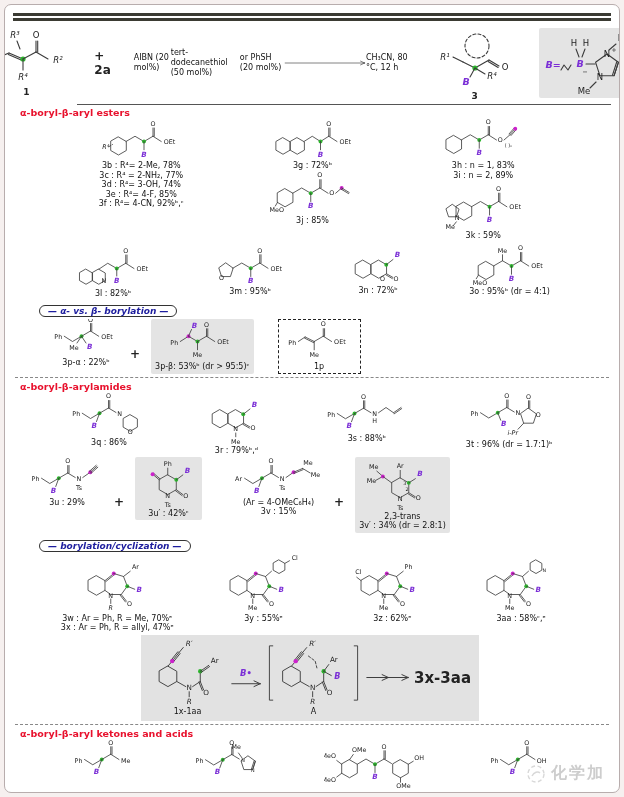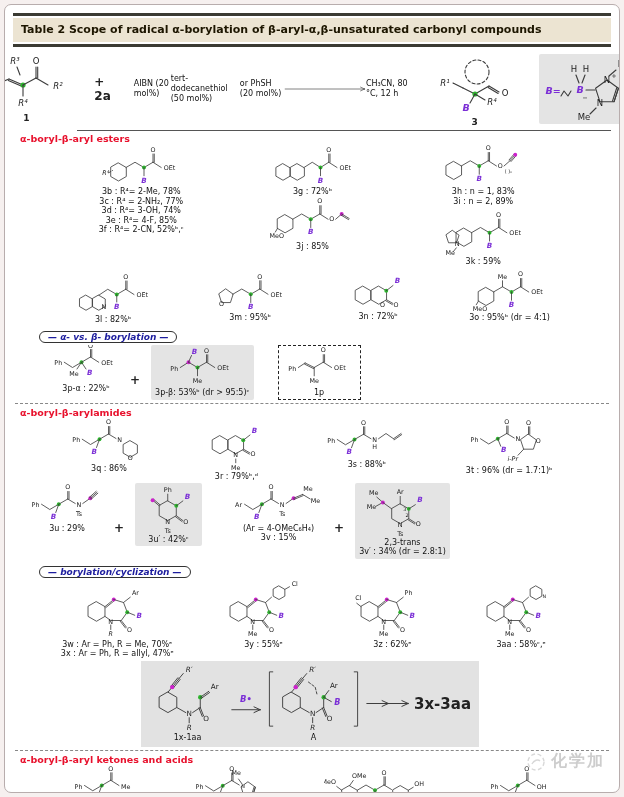--- a/index.html
+++ b/index.html
@@ -22,41 +22,38 @@
   .graybg{background:#e4e4e4;border-radius:2px;padding:2px 4px;}
   .dashedbox{border:1.6px dashed #222;padding:1px 8px;}
   .plus{font-size:12px;font-weight:bold;color:#222;align-self:center;margin:0 1px;padding-top:14px;}
   .scheme{display:flex;align-items:center;justify-content:center;gap:22px;margin:3px 0 0;}
   .blbl{font-size:9px;font-weight:bold;text-align:center;}
   .arrowblk{display:flex;align-items:center;gap:0;}
   .cond{font-size:8px;line-height:1.25;color:#111;}
   .mechwrap{display:flex;justify-content:flex-start;margin:2px 0 2px 128px;}
   .mechbox{background:#e2e2e2;display:flex;align-items:center;gap:4px;padding:4px 8px;}
   .mech-target{font-size:15px;font-weight:bold;}
-  .wm{position:absolute;right:14px;bottom:20px;display:flex;align-items:center;gap:5px;
+  .wm{position:absolute;right:14px;bottom:8px;display:flex;align-items:center;gap:5px;
       color:#cdcdcd;font-weight:bold;font-size:16px;letter-spacing:2px;}
   svg.chem{display:block;}
   .bd{fill:none;stroke:#3c3c3c;stroke-width:1.1;stroke-linejoin:round;stroke-linecap:round;}
   .dsh{stroke-dasharray:3 2.2;}
   .dot-g{fill:#2db52d;stroke:none;}
   .dot-m{fill:#cc22cc;stroke:none;}
   text.at{font-size:8.5px;fill:#222;text-anchor:middle;font-family:"DejaVu Sans",sans-serif;}
   text.at.b{fill:#7b2fd6;font-style:italic;font-weight:bold;font-size:9.5px;}
   text.at.r{font-style:italic;}
   text.at.sm{font-size:6.5px;}
   text.at.e{text-anchor:end;}
 </style>
 </head>
 <body>
 
 <div class="page">
   <div class="rule"></div>
-  <div class="titlebar">
-    <span>Table 2 Scope of radical α-borylation of β-aryl-α,β-unsaturated carbonyl compounds</span>
-  </div>
   <div class="rule"></div>
 
   
   <div class="scheme">
     <div class="col">
       <svg class="chem" viewBox="0 0 90 58" width="90" height="58">
           <text x="34" y="10" class="at r">R³</text>
           <polyline points="36,13 39,21" class="bd"></polyline>
           <text x="13" y="31" class="at r">R¹</text>
           <polyline points="21,28 28,25" class="bd"></polyline>
@@ -141,21 +138,21 @@
           <path d="M68 23L68 12M69.7 23L69.7 12" class="bd"></path>
           <text x="68" y="9" class="at">O</text>
           <polyline points="68,23 79,30" class="bd"></polyline>
           <text x="90" y="33" class="at">OEt</text>
         </svg>
       <figcaption>
           <div class="cap">3b : R⁴= 2-Me, 78%</div>
           <div class="cap">3c : R⁴ = 2-NH₂, 77%</div>
           <div class="cap">3d : R⁴= 3-OH, 74%</div>
           <div class="cap">3e : R⁴= 4-F, 85%</div>
-          <div class="cap">3f : R⁴= 2-CN, 52%ᵇ,ᶜ</div>
+          <div class="cap">3f : R⁴= 4-CN, 92%ᵇ,ᶜ</div>
         </figcaption>
     </figure>
     <div class="col">
       <figure class="tile">
         <svg class="chem" viewBox="0 0 112 56" width="84" height="42">
             <polygon points="16.0,25.0 25.5,30.5 25.5,41.5 16.0,47.0 6.5,41.5 6.5,30.5" class="bd"></polygon>
             <polygon points="35.0,25.0 44.5,30.5 44.5,41.5 35.0,47.0 25.5,41.5 25.5,30.5" class="bd"></polygon>
             <polyline points="44,30 55,23 66,30 77,23" class="bd"></polyline>
             <circle cx="66" cy="30" r="2.6" class="dot-g"></circle>
             <polyline points="66,30 66,41" class="bd"></polyline>

